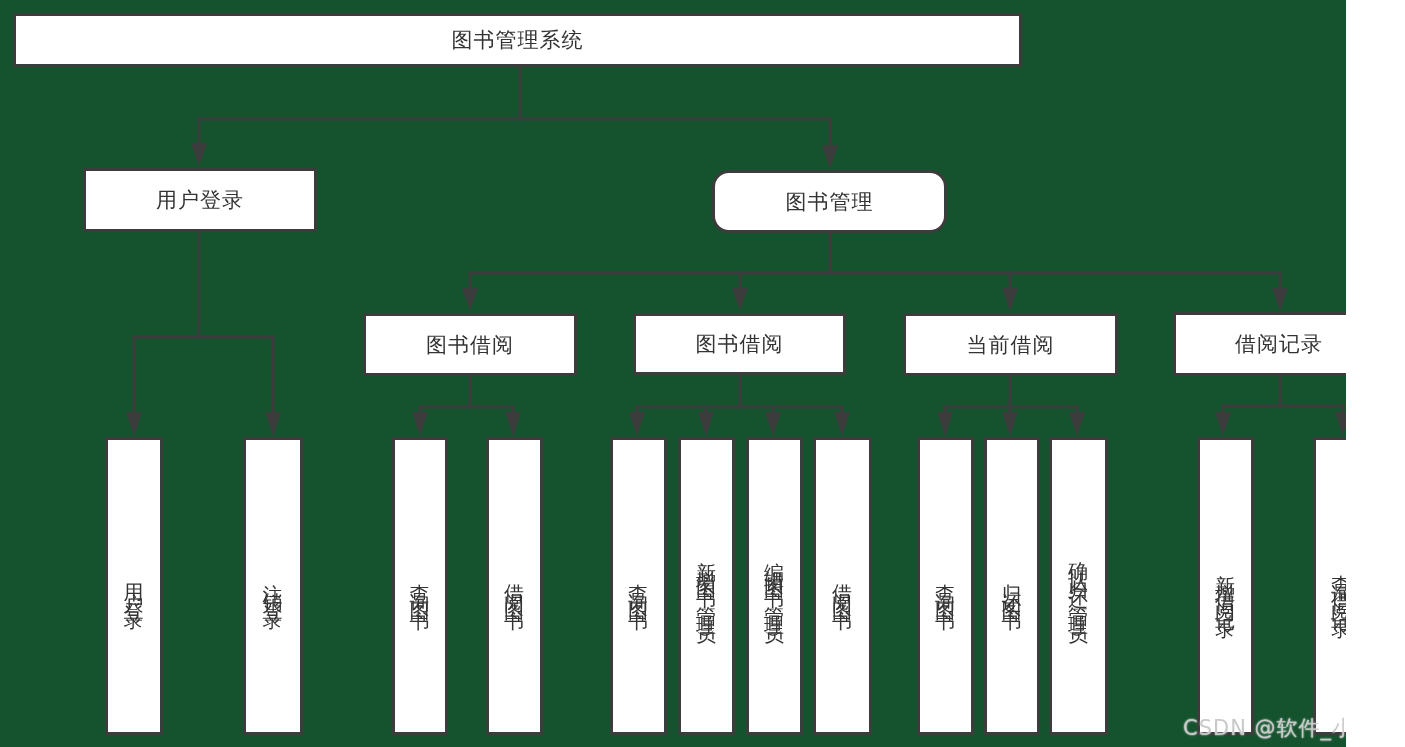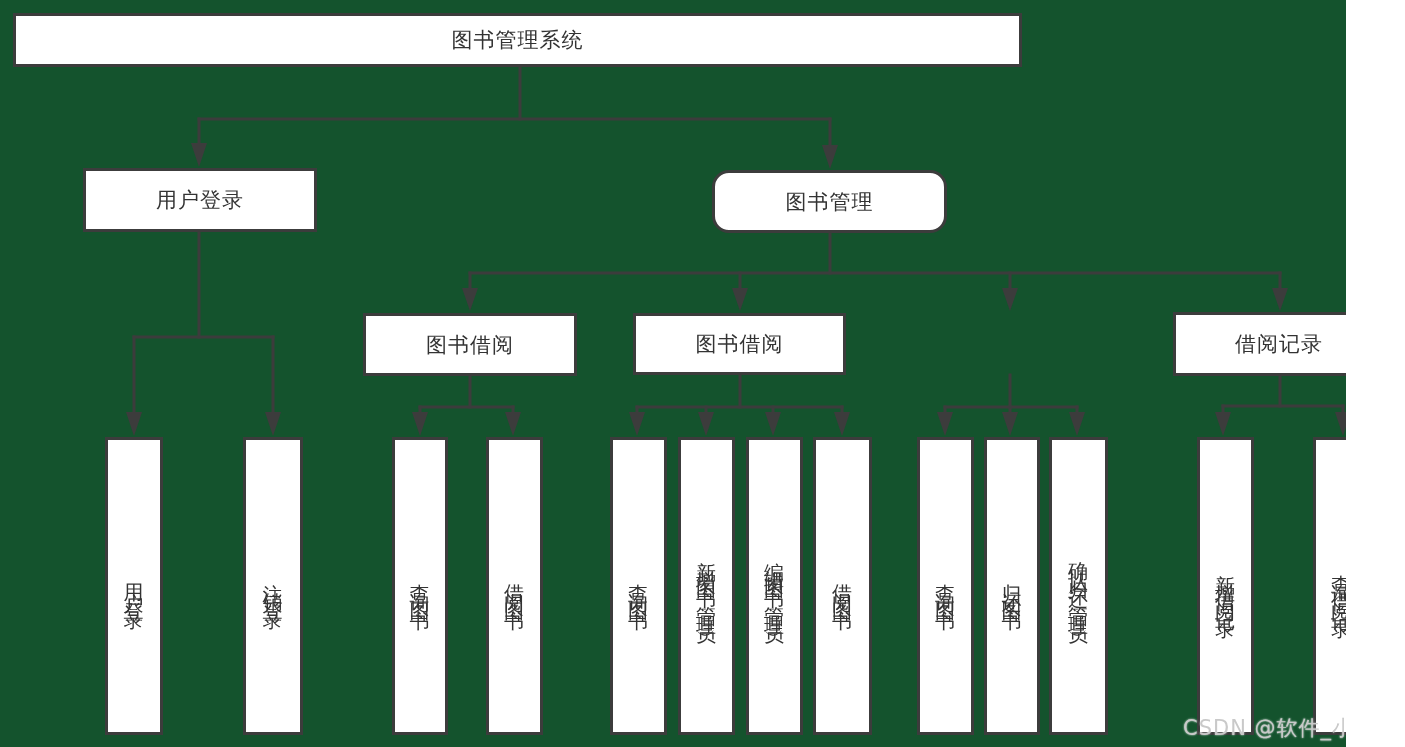--- a/index.html
+++ b/index.html
@@ -140,20 +140,23 @@
   <div class="node h-node" style="left:712px; top:170px; width:235px; height:63px;border-radius:17px;">
     <span>图书管理</span>
   </div>
 
   <div class="node h-node" style="left:363px; top:313px; width:214px; height:63px;">
     <span>图书借阅</span>
   </div>
   <div class="node h-node" style="left:633px; top:313px; width:213px; height:62px;">
     <span>图书借阅</span>
   </div>
+  <div class="node h-node" style="left:903px; top:313px; width:215px; height:63px;">
+    <span>当前借阅</span>
+  </div>
   <div class="node h-node" style="left:1173px; top:312px; width:212px; height:64px;justify-content:center;">
     <span>借阅记录</span>
   </div>
 
   <div class="node v-node" style="left:105px; top:437px; width:58px; height:298px;">
     <span>用户登录</span>
   </div>
   <div class="node v-node" style="left:243px; top:437px; width:60px; height:298px;">
     <span>注销登录</span>
   </div>

